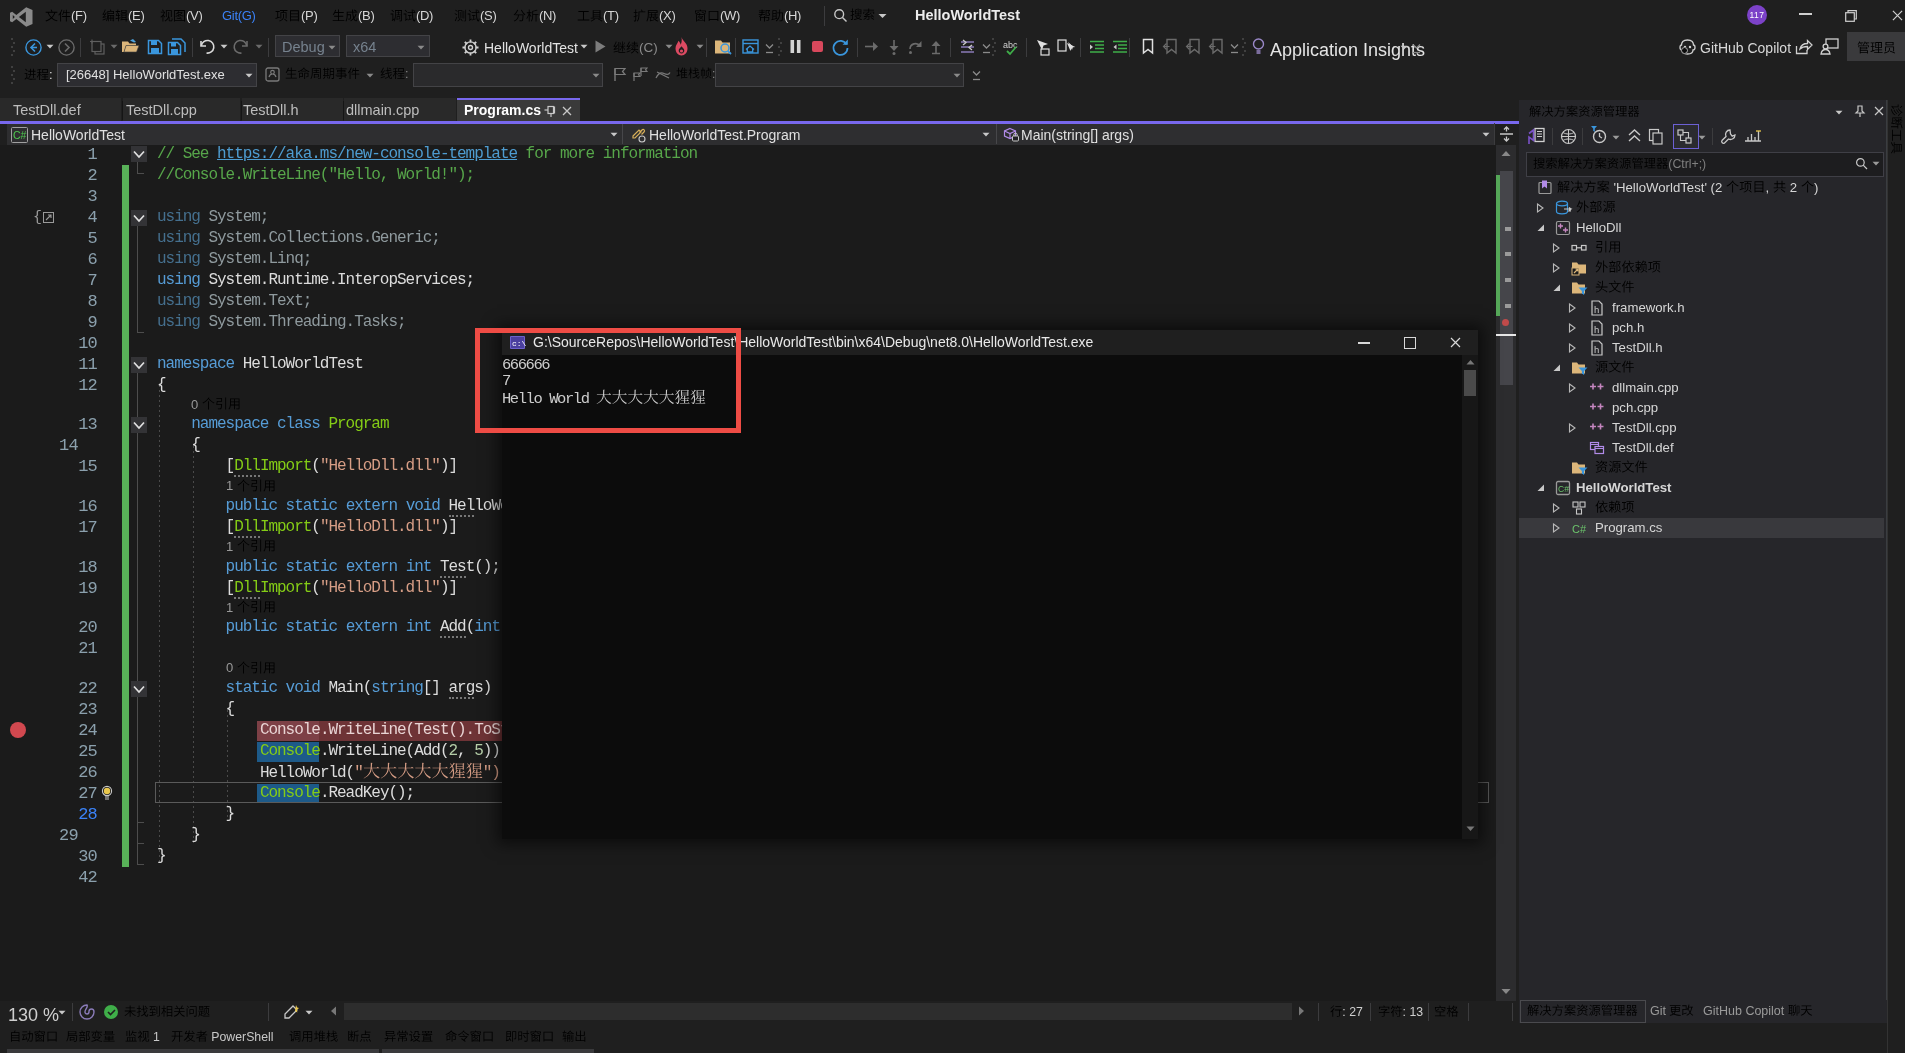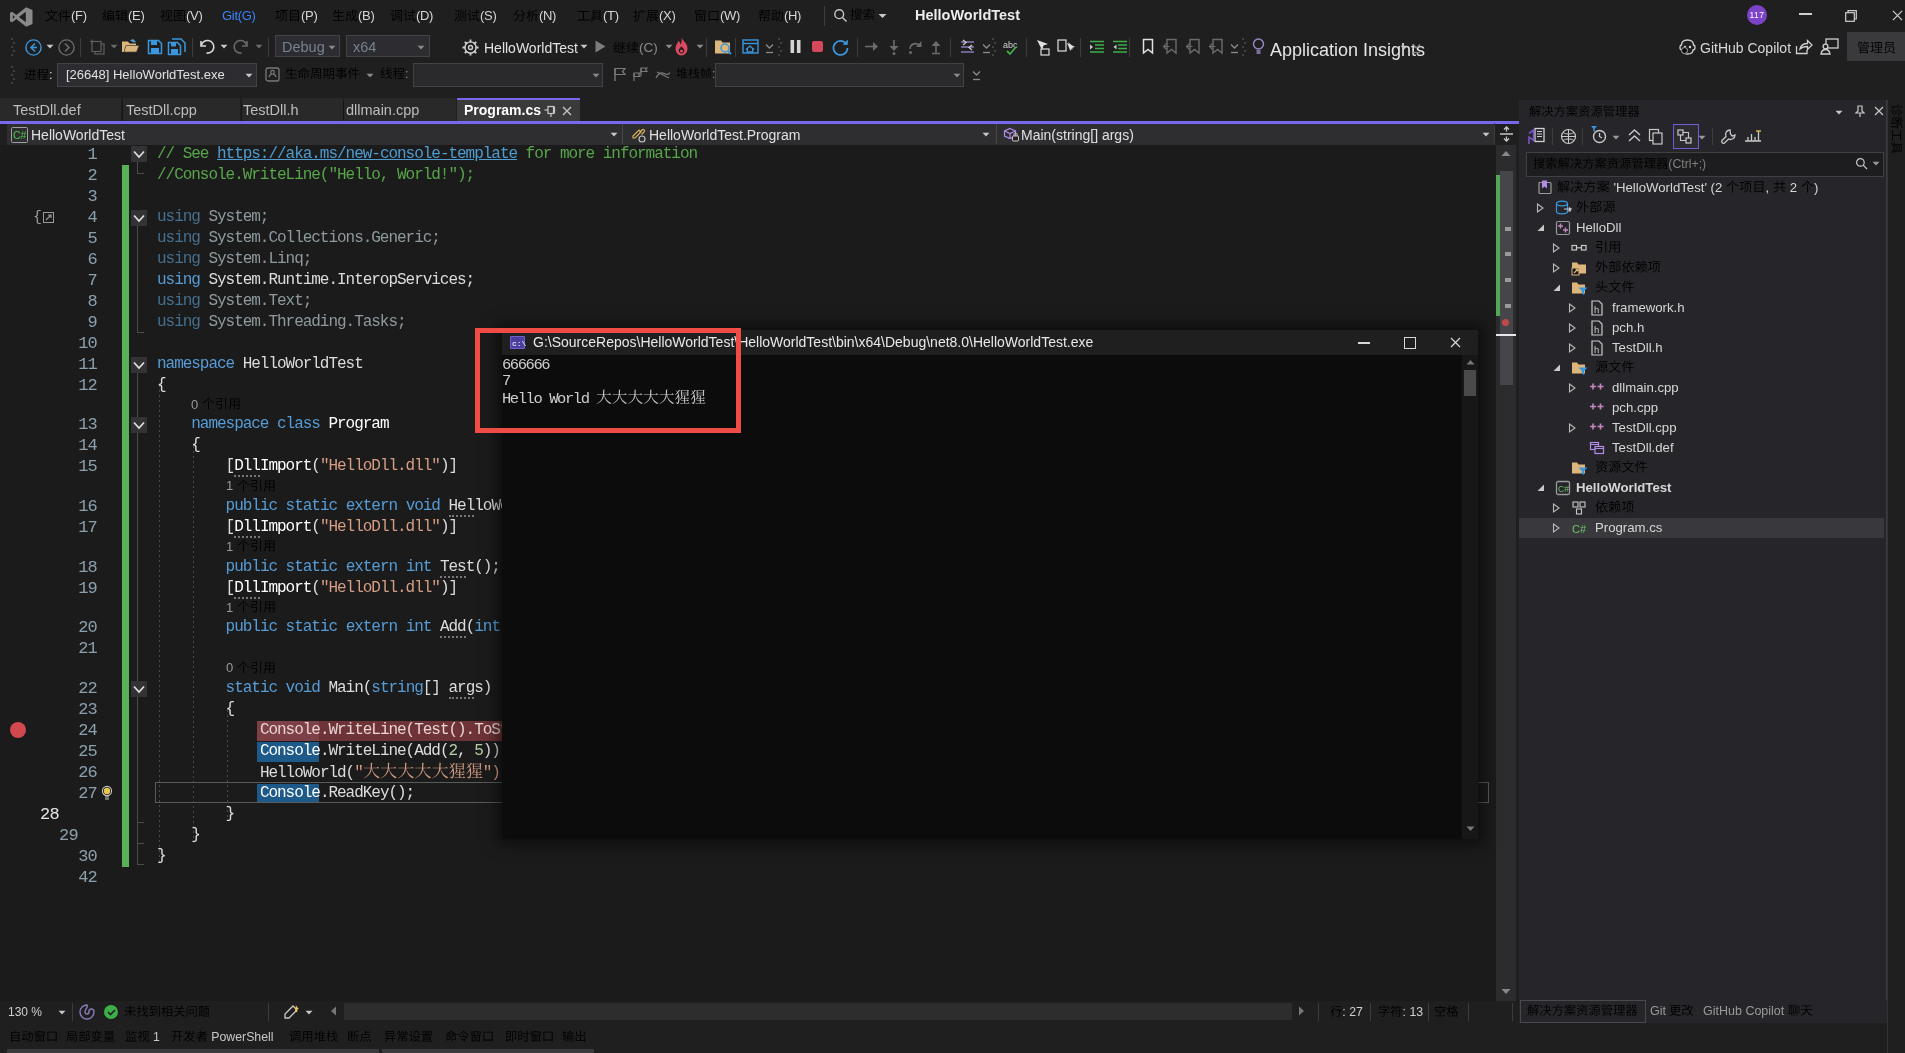--- a/index.html
+++ b/index.html
@@ -1,20 +1,20 @@
 <!DOCTYPE html>
 <html><head><meta charset="utf-8"><style>
 html,body{margin:0;padding:0}
 body{width:1905px;height:1053px;overflow:hidden;background:#1f1f1f;font-family:"Liberation Sans",sans-serif;position:relative}
 .ab{position:absolute}
 .cj{overflow:visible;display:inline-block}
 svg.ab{overflow:visible}
 .mono{font-family:"Liberation Mono",monospace}
 .ln{position:absolute;white-space:pre;font-family:"Liberation Mono",monospace;font-size:16px;letter-spacing:-1.03px;line-height:21px;height:21px;color:#dcdcdc}
-.k{color:#569cd6}.t{color:#ffffff}.s{color:#d69d85}.c{color:#57a64a}.n{color:#b5cea8}
+.k{color:#569cd6}.t{color:#84cc16}.s{color:#d69d85}.c{color:#57a64a}.n{color:#b5cea8}
 .fk{color:#45708f}.dots{border-bottom:2px dotted #777;padding-bottom:0px}.fg{color:#8f9a9e}.u{color:#4e9cd0;text-decoration:underline}
 .combo{position:absolute;background:#2d2d31;border:1px solid #434346;box-sizing:border-box}
 .sep{position:absolute;width:1px;background:#3c3c3e}
 </style></head><body>
 <svg class="ab" style="left:10px;top:7px" width="23" height="20" viewBox="0 0 23 20">
     <path fill="#8a8a8a" fill-rule="evenodd" d="M16.2 0.3 22.5 2.9v14.2L16.2 19.7 6.3 12.1 2.2 15.3 0 14.2V5.8L2.2 4.7 6.3 7.9zM2.8 7.9v4.2L4.9 10zM8.9 10l6.9 5.3V4.7z"></path>
   </svg>
 <div class="ab" style="left:45px;top:8px;color:#d6d6d6;font-size:13px;letter-spacing:-0.3px"><svg class="cj" style="width:26.0px;height:13.0px;vertical-align:-1.6px" viewBox="0 0 26.0 13.0">
       <use href="#g0" transform="translate(0.0,11.4) scale(0.0130,-0.0130)"></use>
       <use href="#g1" transform="translate(13.0,11.4) scale(0.0130,-0.0130)"></use>
@@ -524,35 +524,35 @@
 <div class="ab mono" style="left:40px;top:206.5px;width:57px;text-align:right;font-size:17px;letter-spacing:-0.8px;line-height:21px;color:#8ba0ad">4</div>
 <div class="ab mono" style="left:40px;top:227.5px;width:57px;text-align:right;font-size:17px;letter-spacing:-0.8px;line-height:21px;color:#8ba0ad">5</div>
 <div class="ab mono" style="left:40px;top:248.5px;width:57px;text-align:right;font-size:17px;letter-spacing:-0.8px;line-height:21px;color:#8ba0ad">6</div>
 <div class="ab mono" style="left:40px;top:269.5px;width:57px;text-align:right;font-size:17px;letter-spacing:-0.8px;line-height:21px;color:#8ba0ad">7</div>
 <div class="ab mono" style="left:40px;top:290.5px;width:57px;text-align:right;font-size:17px;letter-spacing:-0.8px;line-height:21px;color:#8ba0ad">8</div>
 <div class="ab mono" style="left:40px;top:311.5px;width:57px;text-align:right;font-size:17px;letter-spacing:-0.8px;line-height:21px;color:#8ba0ad">9</div>
 <div class="ab mono" style="left:40px;top:332.5px;width:57px;text-align:right;font-size:17px;letter-spacing:-0.8px;line-height:21px;color:#8ba0ad">10</div>
 <div class="ab mono" style="left:40px;top:353.5px;width:57px;text-align:right;font-size:17px;letter-spacing:-0.8px;line-height:21px;color:#8ba0ad">11</div>
 <div class="ab mono" style="left:40px;top:374.5px;width:57px;text-align:right;font-size:17px;letter-spacing:-0.8px;line-height:21px;color:#8ba0ad">12</div>
 <div class="ab mono" style="left:40px;top:414.2px;width:57px;text-align:right;font-size:17px;letter-spacing:-0.8px;line-height:21px;color:#8ba0ad">13</div>
-<div class="ab mono" style="left:40px;top:435.2px;width:57px;text-align:right;font-size:17px;letter-spacing:-0.8px;line-height:21px;color:#8ba0ad">14</div>
+<div class="ab mono" style="left:40px;top:435.2px;width:57px;text-align:center;font-size:17px;letter-spacing:-0.8px;line-height:21px;color:#8ba0ad">14</div>
 <div class="ab mono" style="left:40px;top:456.2px;width:57px;text-align:right;font-size:17px;letter-spacing:-0.8px;line-height:21px;color:#8ba0ad">15</div>
 <div class="ab mono" style="left:40px;top:495.9px;width:57px;text-align:right;font-size:17px;letter-spacing:-0.8px;line-height:21px;color:#8ba0ad">16</div>
 <div class="ab mono" style="left:40px;top:516.9px;width:57px;text-align:right;font-size:17px;letter-spacing:-0.8px;line-height:21px;color:#8ba0ad">17</div>
 <div class="ab mono" style="left:40px;top:556.6px;width:57px;text-align:right;font-size:17px;letter-spacing:-0.8px;line-height:21px;color:#8ba0ad">18</div>
 <div class="ab mono" style="left:40px;top:577.6px;width:57px;text-align:right;font-size:17px;letter-spacing:-0.8px;line-height:21px;color:#8ba0ad">19</div>
 <div class="ab mono" style="left:40px;top:617.3px;width:57px;text-align:right;font-size:17px;letter-spacing:-0.8px;line-height:21px;color:#8ba0ad">20</div>
 <div class="ab mono" style="left:40px;top:638.3px;width:57px;text-align:right;font-size:17px;letter-spacing:-0.8px;line-height:21px;color:#8ba0ad">21</div>
 <div class="ab mono" style="left:40px;top:678.0px;width:57px;text-align:right;font-size:17px;letter-spacing:-0.8px;line-height:21px;color:#8ba0ad">22</div>
 <div class="ab mono" style="left:40px;top:699.0px;width:57px;text-align:right;font-size:17px;letter-spacing:-0.8px;line-height:21px;color:#8ba0ad">23</div>
 <div class="ab mono" style="left:40px;top:720.0px;width:57px;text-align:right;font-size:17px;letter-spacing:-0.8px;line-height:21px;color:#8ba0ad">24</div>
 <div class="ab mono" style="left:40px;top:741.0px;width:57px;text-align:right;font-size:17px;letter-spacing:-0.8px;line-height:21px;color:#8ba0ad">25</div>
 <div class="ab mono" style="left:40px;top:762.0px;width:57px;text-align:right;font-size:17px;letter-spacing:-0.8px;line-height:21px;color:#8ba0ad">26</div>
 <div class="ab mono" style="left:40px;top:783.0px;width:57px;text-align:right;font-size:17px;letter-spacing:-0.8px;line-height:21px;color:#8ba0ad">27</div>
-<div class="ab mono" style="left:40px;top:804.0px;width:57px;text-align:left;font-size:17px;letter-spacing:-0.8px;line-height:21px;color:#e5e5e5">28</div>
+<div class="ab mono" style="left:40px;top:804.0px;width:57px;text-align:right;font-size:17px;letter-spacing:-0.8px;line-height:21px;color:#3b82f6">28</div>
 <div class="ab mono" style="left:40px;top:825.0px;width:57px;text-align:center;font-size:17px;letter-spacing:-0.8px;line-height:21px;color:#8ba0ad">29</div>
 <div class="ab mono" style="left:40px;top:846.0px;width:57px;text-align:right;font-size:17px;letter-spacing:-0.8px;line-height:21px;color:#8ba0ad">30</div>
 <div class="ab mono" style="left:40px;top:867.0px;width:57px;text-align:right;font-size:17px;letter-spacing:-0.8px;line-height:21px;color:#8ba0ad">42</div>
 <div class="ab" style="left:191px;top:395.5px;height:18.7px;line-height:18.7px;color:#999;font-size:13px;font-family:'Liberation Sans',sans-serif">0 <svg class="cj" style="width:39.0px;height:13.0px;vertical-align:-1.6px" viewBox="0 0 39.0 13.0">
       <use href="#g40" transform="translate(0.0,11.4) scale(0.0130,-0.0130)"></use>
       <use href="#g41" transform="translate(13.0,11.4) scale(0.0130,-0.0130)"></use>
       <use href="#g42" transform="translate(26.0,11.4) scale(0.0130,-0.0130)"></use>
     </svg></div>
 <div class="ab" style="left:226px;top:477.2px;height:18.7px;line-height:18.7px;color:#999;font-size:13px;font-family:'Liberation Sans',sans-serif">1 <svg class="cj" style="width:39.0px;height:13.0px;vertical-align:-1.6px" viewBox="0 0 39.0 13.0">
       <use href="#g40" transform="translate(0.0,11.4) scale(0.0130,-0.0130)"></use>
@@ -623,21 +623,21 @@
 <div class="ab" style="left:1505px;top:227px;width:6px;height:4px;background:#9a9a9a"></div>
 <div class="ab" style="left:1505px;top:252px;width:6px;height:4px;background:#9a9a9a"></div>
 <div class="ab" style="left:1505px;top:278px;width:6px;height:4px;background:#9a9a9a"></div>
 <div class="ab" style="left:1505px;top:304px;width:6px;height:4px;background:#9a9a9a"></div>
 <div class="ab" style="left:1502px;top:319px;width:7px;height:7px;border-radius:50%;background:#c04a4a"></div>
 <div class="ab" style="left:1496px;top:334px;width:20px;height:2px;background:#e8e8e8"></div>
 <svg class="ab" style="left:1501px;top:988px" width="10" height="7" viewBox="0 0 10 7">
     <path d="M0.5 1 5 6l4.5-5z" fill="#888"></path>
   </svg>
 <div class="ab" style="left:0px;top:1001px;width:1519px;height:22px;background:#1f1f1f"></div>
-<div class="ab" style="left:8px;top:1005px;color:#cfcfcf;font-size:12px">130 %</div>
+<div class="ab" style="left:8px;top:1005px;color:#cfcfcf;font-size:18px">130 %</div>
 <svg class="ab" style="left:58px;top:1010px" width="8" height="5" viewBox="0 0 8 5">
     <path d="M0.5 0.8 4 4.4 7.5 0.8z" fill="#c8c8c8"></path>
   </svg>
 <div class="sep" style="left:72px;top:1003px;height:18px"></div>
 <svg class="ab" style="left:79px;top:1004px" width="16" height="16" viewBox="0 0 16 16">
     <path d="M8 1a7 7 0 1 0 7 7c0-2-1-3-2.5-3S10 6 10 7.5 9 10 8 10C6 10 5.5 8 6.5 6S9 2.5 8 1z" fill="none" stroke="#8a7bb8" stroke-width="1.4"></path>
   </svg>
 <div class="ab" style="left:104px;top:1005px;width:14px;height:14px;border-radius:50%;background:#3fae49"></div>
 <svg class="ab" style="left:107px;top:1009px" width="9" height="7" viewBox="0 0 9 7">
     <path d="M1 3 3.5 5.5 8 1" fill="none" stroke="#1f1f1f" stroke-width="1.6"></path>

